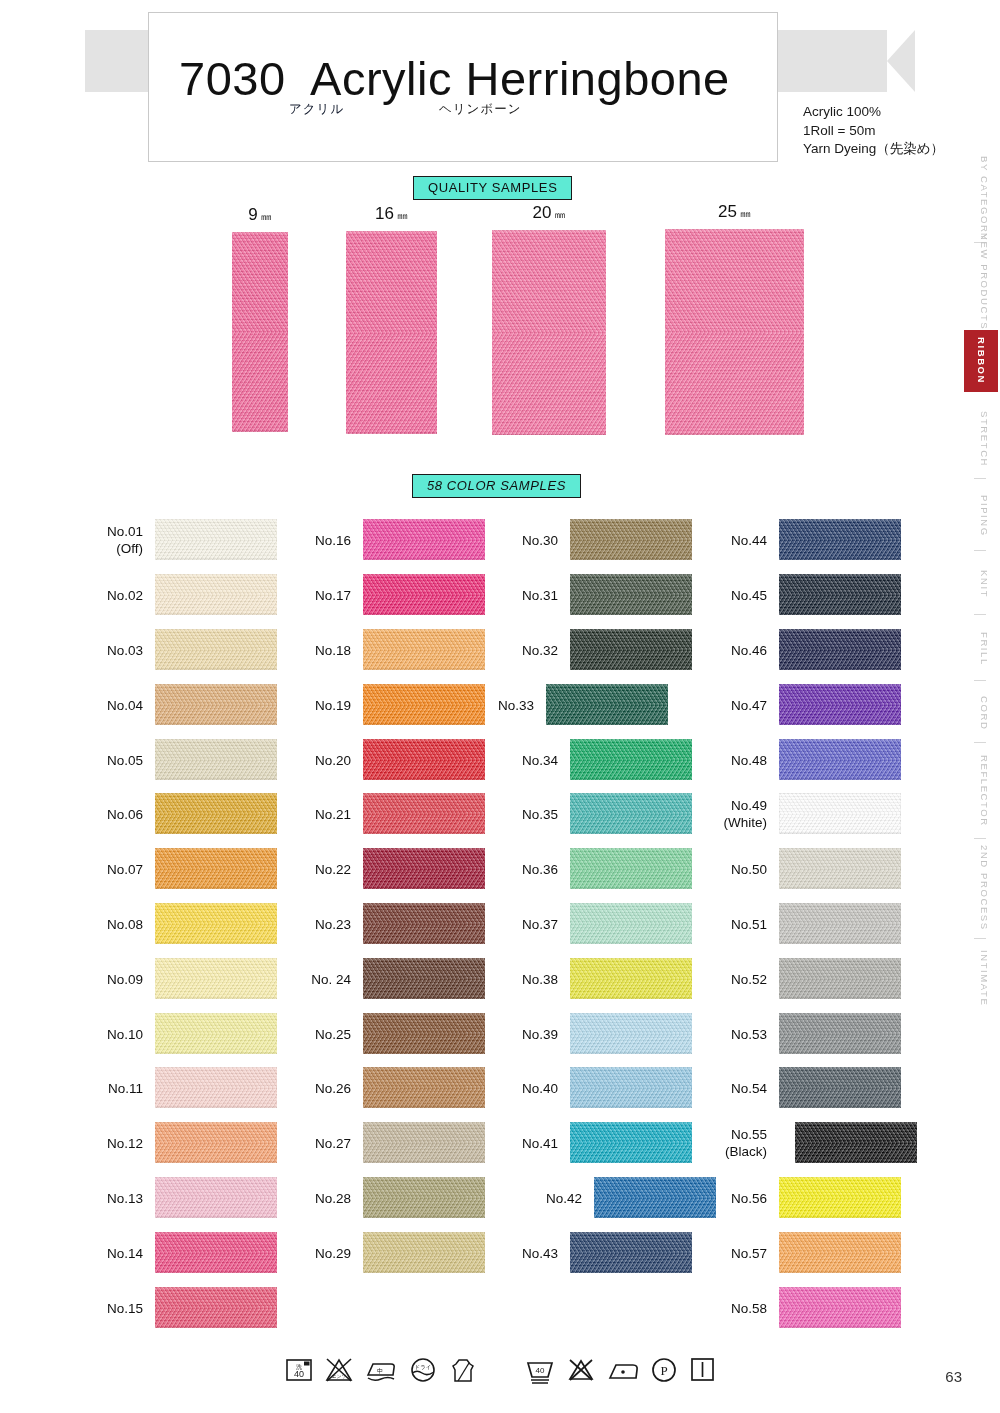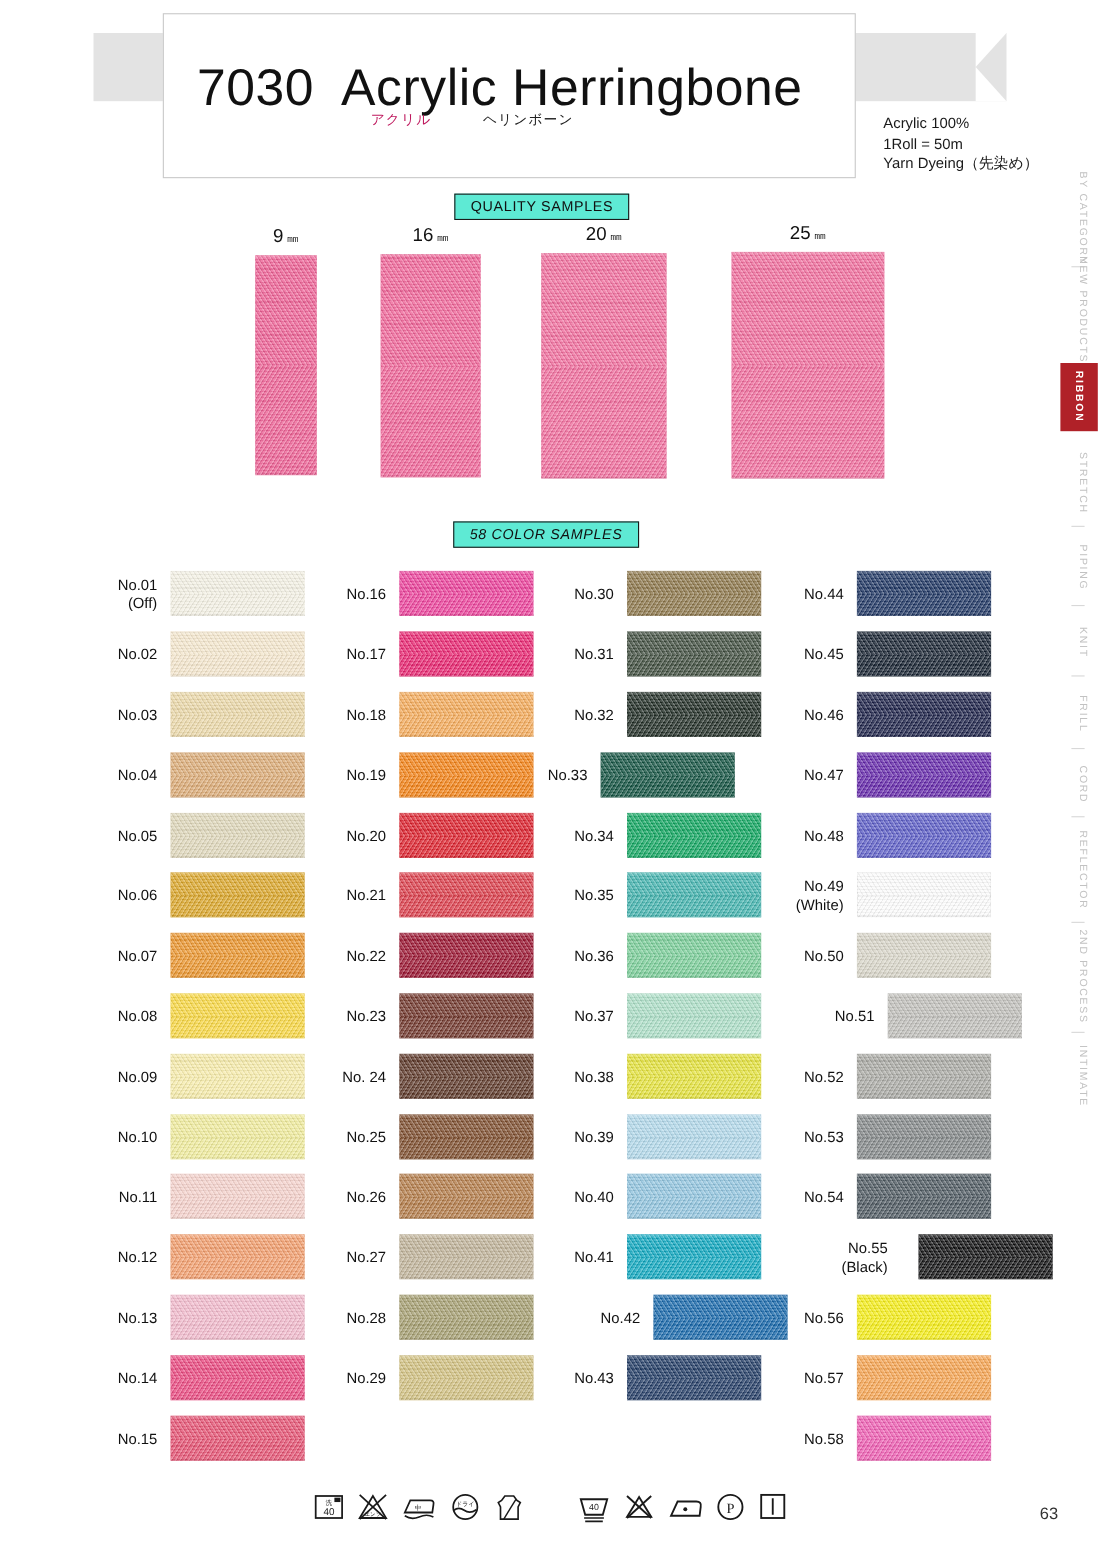--- a/index.html
+++ b/index.html
@@ -48,22 +48,21 @@
     font-size: 47px;
     letter-spacing: 0.5px;
     white-space: pre;
     color: #111;
   }
   #title-kana-1 {
     position: absolute;
     left: 140px; top: 88px;
     font-size: 12.5px;
     letter-spacing: 1px;
-    color: #be185d;
-    margin-left: 48px;
+    color: #0f172a;
   }
   #title-kana-2 {
     position: absolute;
     left: 290px; top: 88px;
     font-size: 12.5px;
     letter-spacing: 1px;
     color: #222;
   }
   #spec-block {
     position: absolute;
@@ -675,21 +674,21 @@
         <div class="edge"></div>
       </div>
     </div>
     <div class="sw-cell" style="left: 779px; top: 848px;">
       <div class="sw-label">No.50</div>
       <div class="ribbon sw-chip" style="width: 122px; height: 41px; background: rgb(214, 211, 198);">
         <div class="weft"></div>
         <div class="edge"></div>
       </div>
     </div>
-    <div class="sw-cell" style="left: 779px; top: 903px; margin-left: 28px;">
+    <div class="sw-cell" style="left: 779px; top: 903px;">
       <div class="sw-label">No.51</div>
       <div class="ribbon sw-chip" style="width: 122px; height: 41px; background: rgb(189, 188, 184);">
         <div class="weft"></div>
         <div class="edge"></div>
       </div>
     </div>
     <div class="sw-cell" style="left: 779px; top: 958px;">
       <div class="sw-label">No.52</div>
       <div class="ribbon sw-chip" style="width: 122px; height: 41px; background: rgb(167, 167, 162);">
         <div class="weft"></div>
@@ -703,21 +702,21 @@
         <div class="edge"></div>
       </div>
     </div>
     <div class="sw-cell" style="left: 779px; top: 1067px;">
       <div class="sw-label">No.54</div>
       <div class="ribbon sw-chip" style="width: 122px; height: 41px; background: rgb(75, 86, 94);">
         <div class="weft"></div>
         <div class="edge"></div>
       </div>
     </div>
-    <div class="sw-cell" style="left: 819px; top: 1122px; padding-left: 16px;">
+    <div class="sw-cell" style="left: 779px; top: 1122px; padding-left: 16px;">
       <div class="sw-label">No.55
 (Black)</div>
       <div class="ribbon sw-chip" style="width: 122px; height: 41px; background: rgb(15, 15, 16);">
         <div class="weft"></div>
         <div class="edge"></div>
       </div>
     </div>
     <div class="sw-cell" style="left: 779px; top: 1177px;">
       <div class="sw-label">No.56</div>
       <div class="ribbon sw-chip" style="width: 122px; height: 41px; background: rgb(243, 235, 21);">

